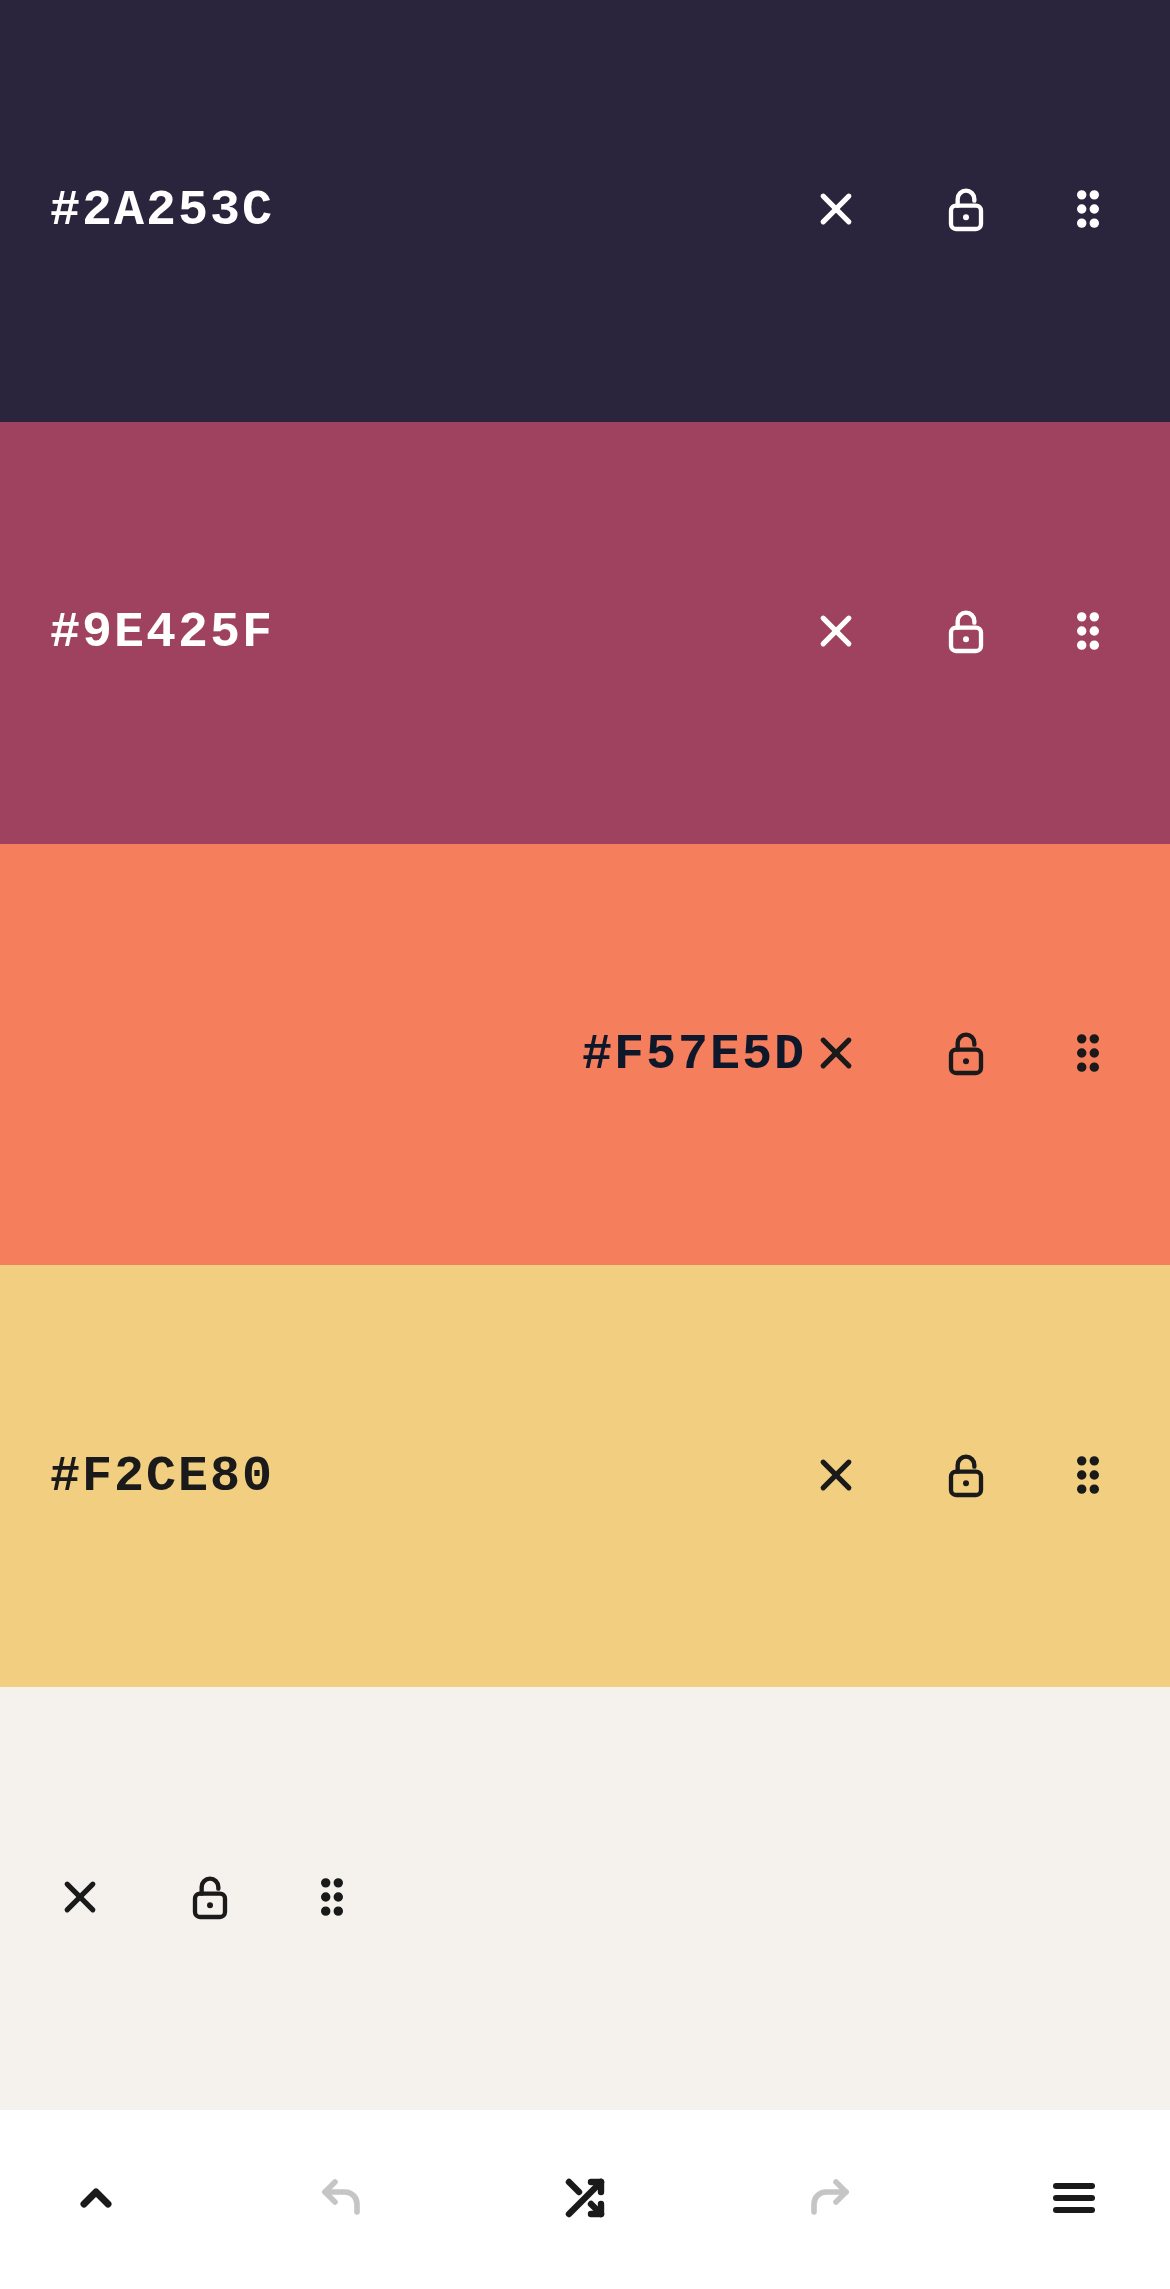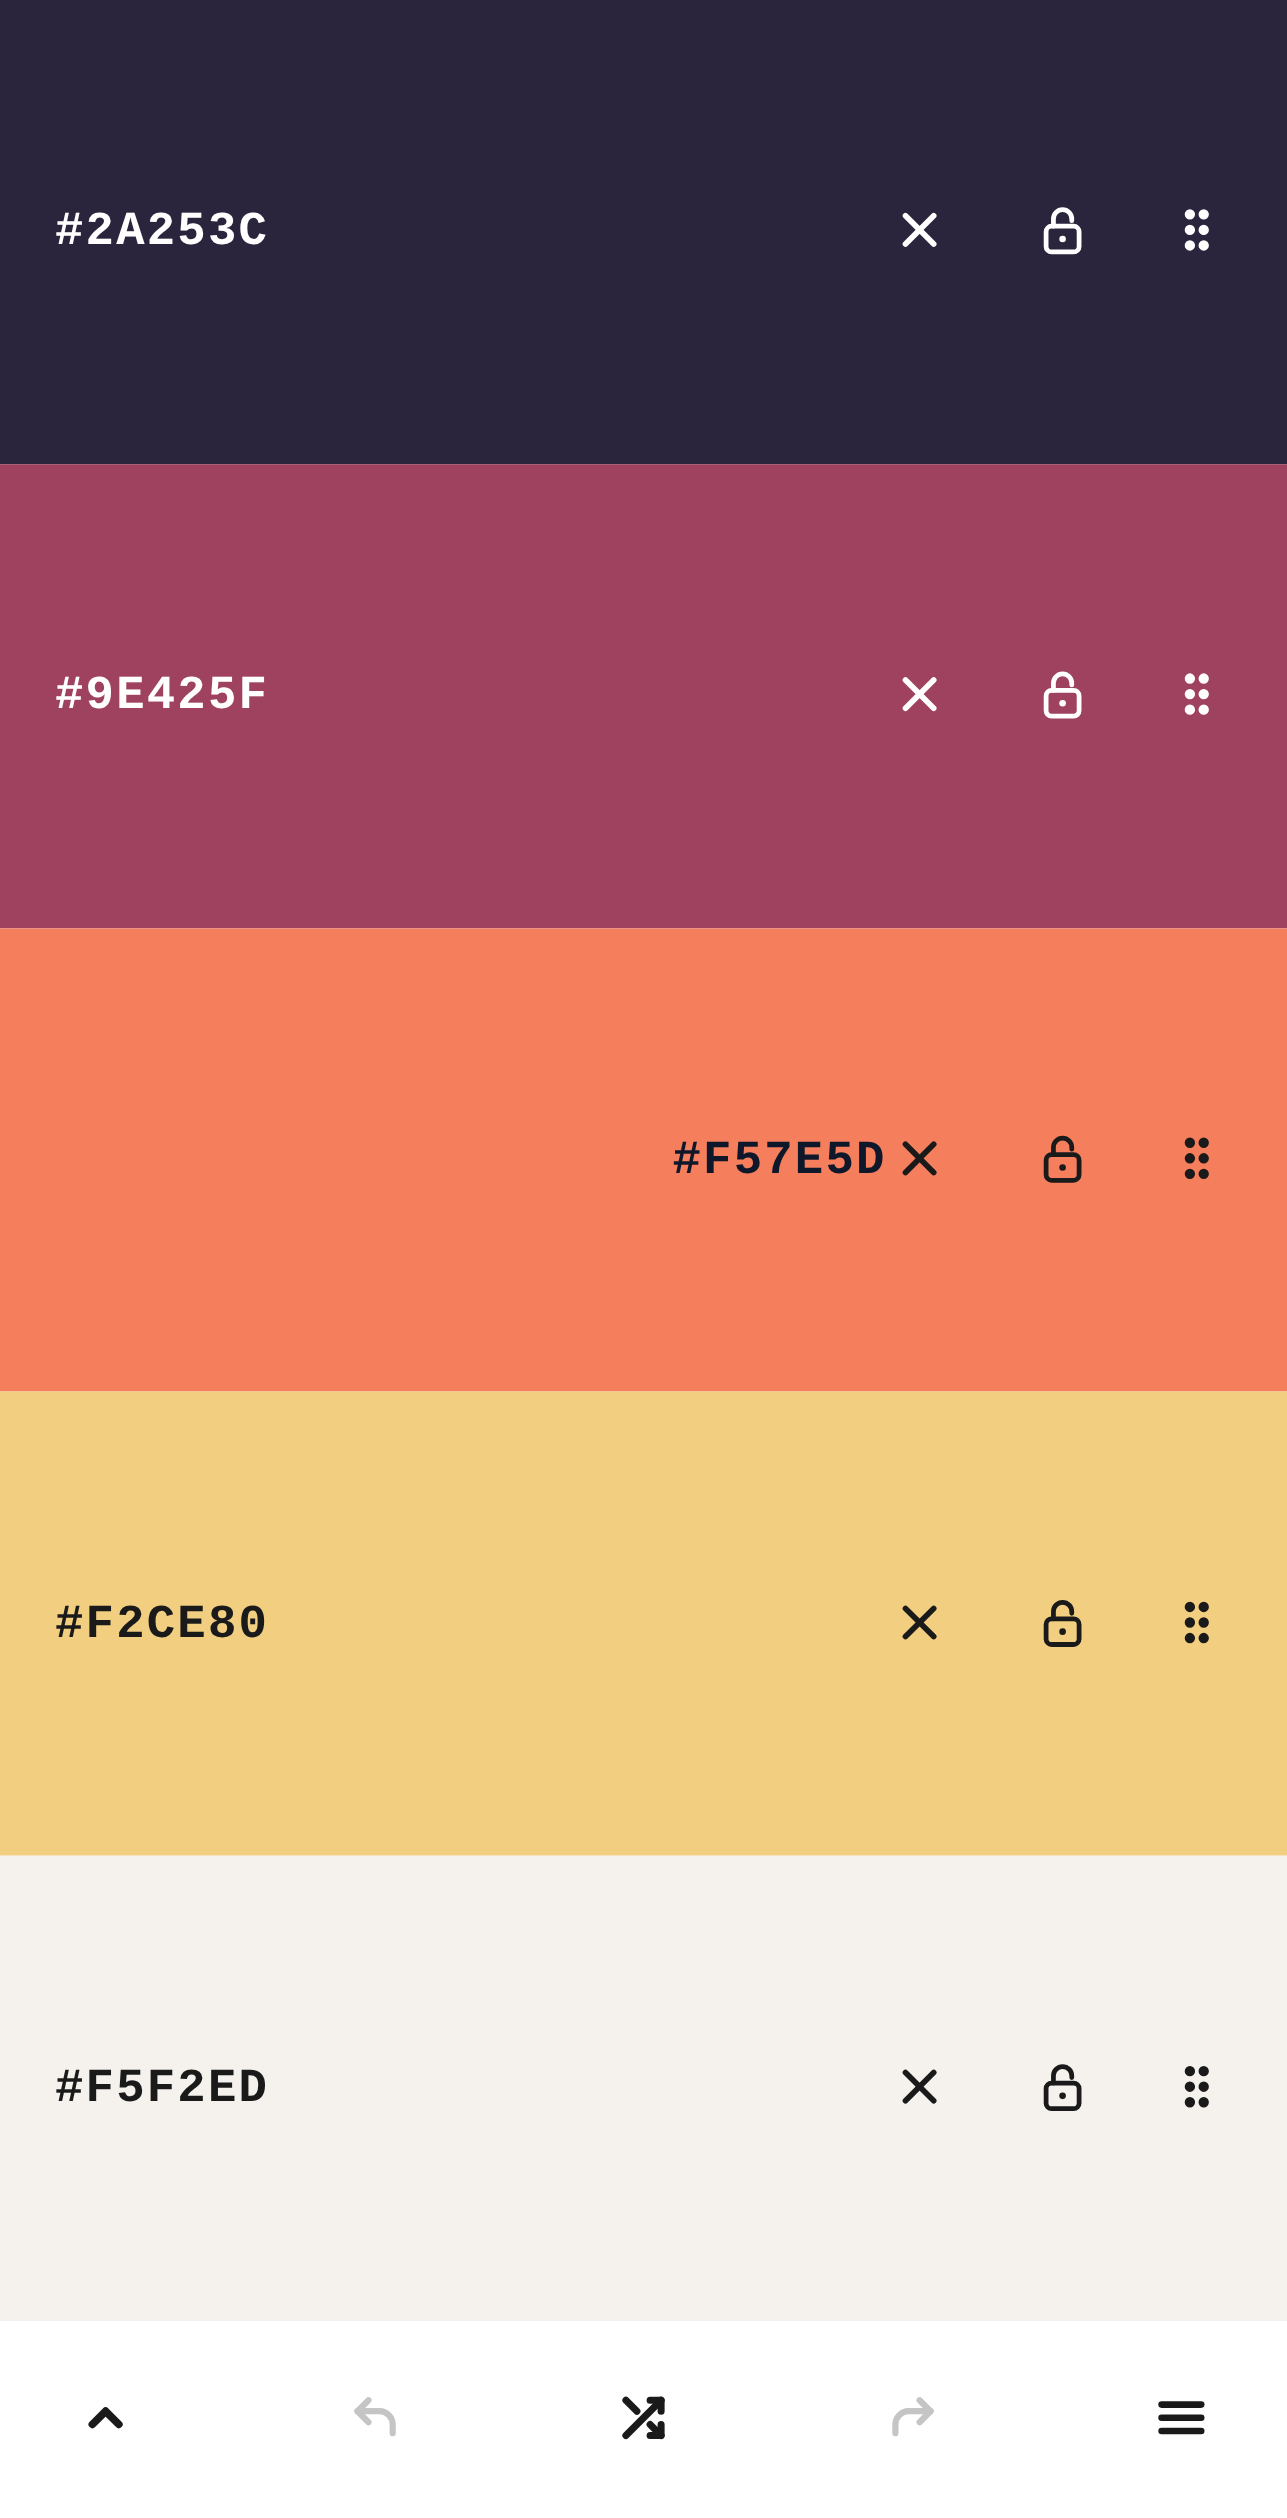--- a/index.html
+++ b/index.html
@@ -25,21 +25,21 @@
     
     .color-row {
       flex: 1;
       display: flex;
       align-items: center;
       padding: 0 50px;
       position: relative;
     }
     
     .color-label {
-      font-size: 43px;
+      font-size: 50px;
       font-weight: 700;
       letter-spacing: 2px;
       flex: 1;
       font-family: 'Courier New', 'Consolas', monospace;
     }
     
     .row-actions {
       display: flex;
       align-items: center;
       gap: 72px;
@@ -241,21 +241,20 @@
               <circle cx="12" cy="14" r="2.5" stroke="#1a1a1a" fill="#1a1a1a"></circle>
               <circle cx="4" cy="23" r="2.5" stroke="#1a1a1a" fill="#1a1a1a"></circle>
               <circle cx="12" cy="23" r="2.5" stroke="#1a1a1a" fill="#1a1a1a"></circle>
             </svg>
         </span>
       </button>
     </div>
   </div>
 
   <div class="color-row dark-fg" style="background-color: rgb(245, 242, 237);">
-    <span class="color-label" style="color: rgb(26, 26, 26);">#F5F2ED</span>
     <div class="row-actions">
       <button class="icon-btn">
         <span>
           <svg viewBox="0 0 24 24" fill="none" stroke-width="2.8" stroke-linecap="round">
               <line x1="5" y1="5" x2="19" y2="19" stroke="#1a1a1a"></line>
               <line x1="19" y1="5" x2="5" y2="19" stroke="#1a1a1a"></line>
             </svg>
         </span>
       </button>
       <button class="icon-btn">

